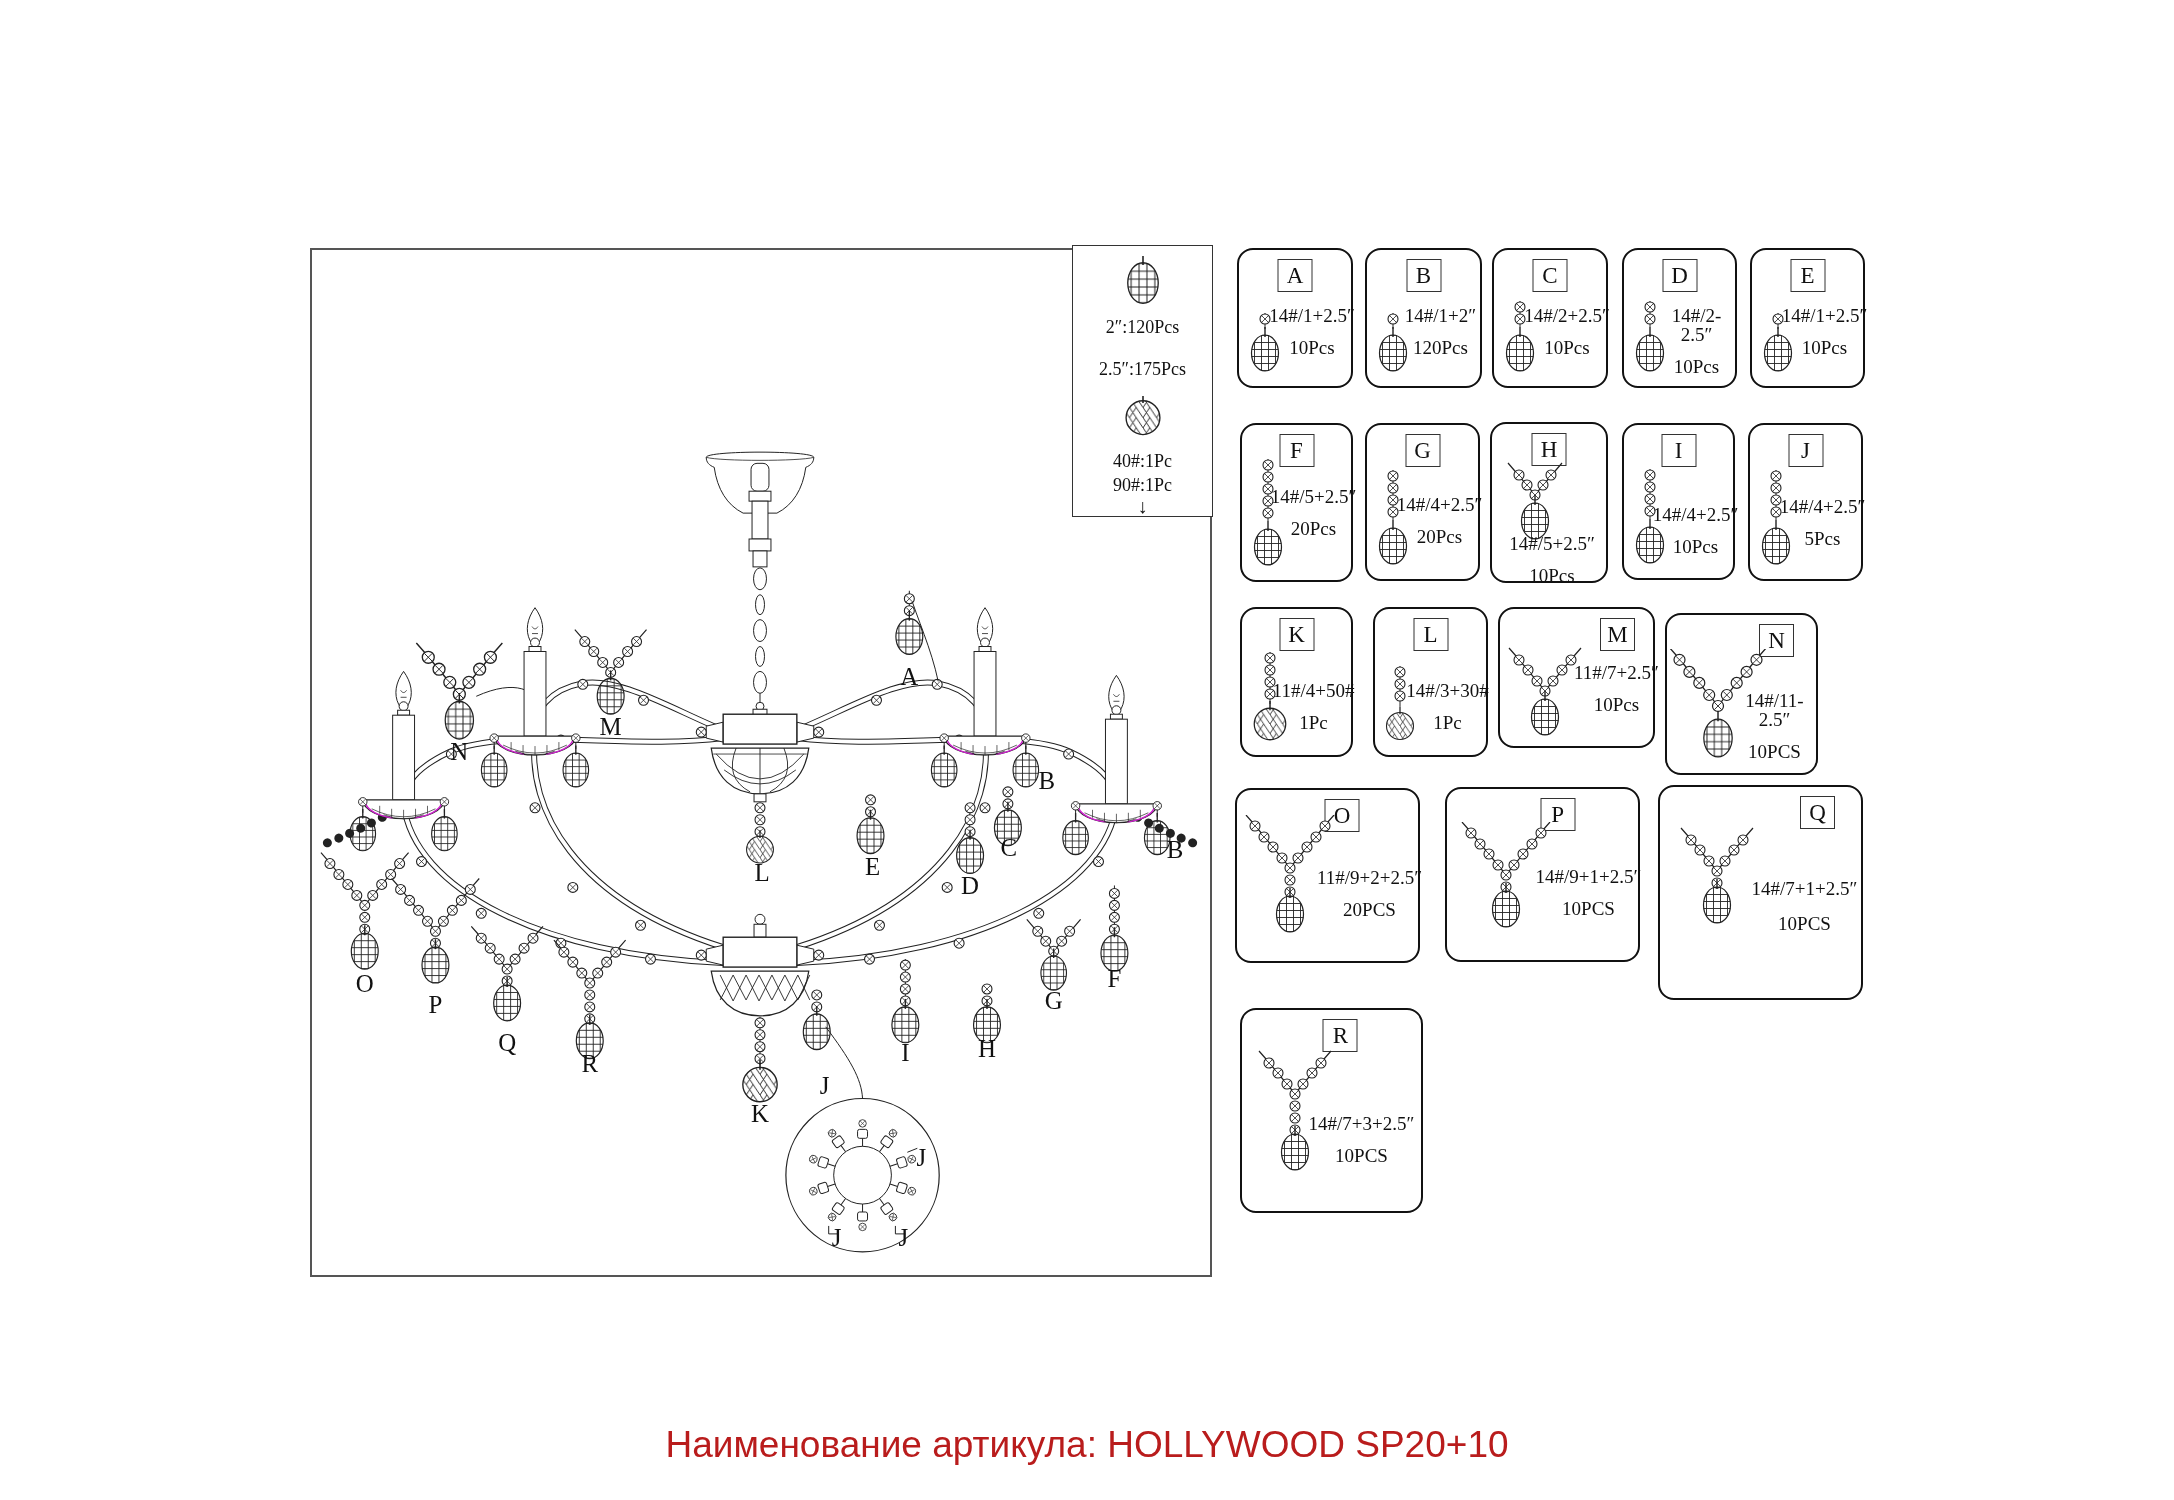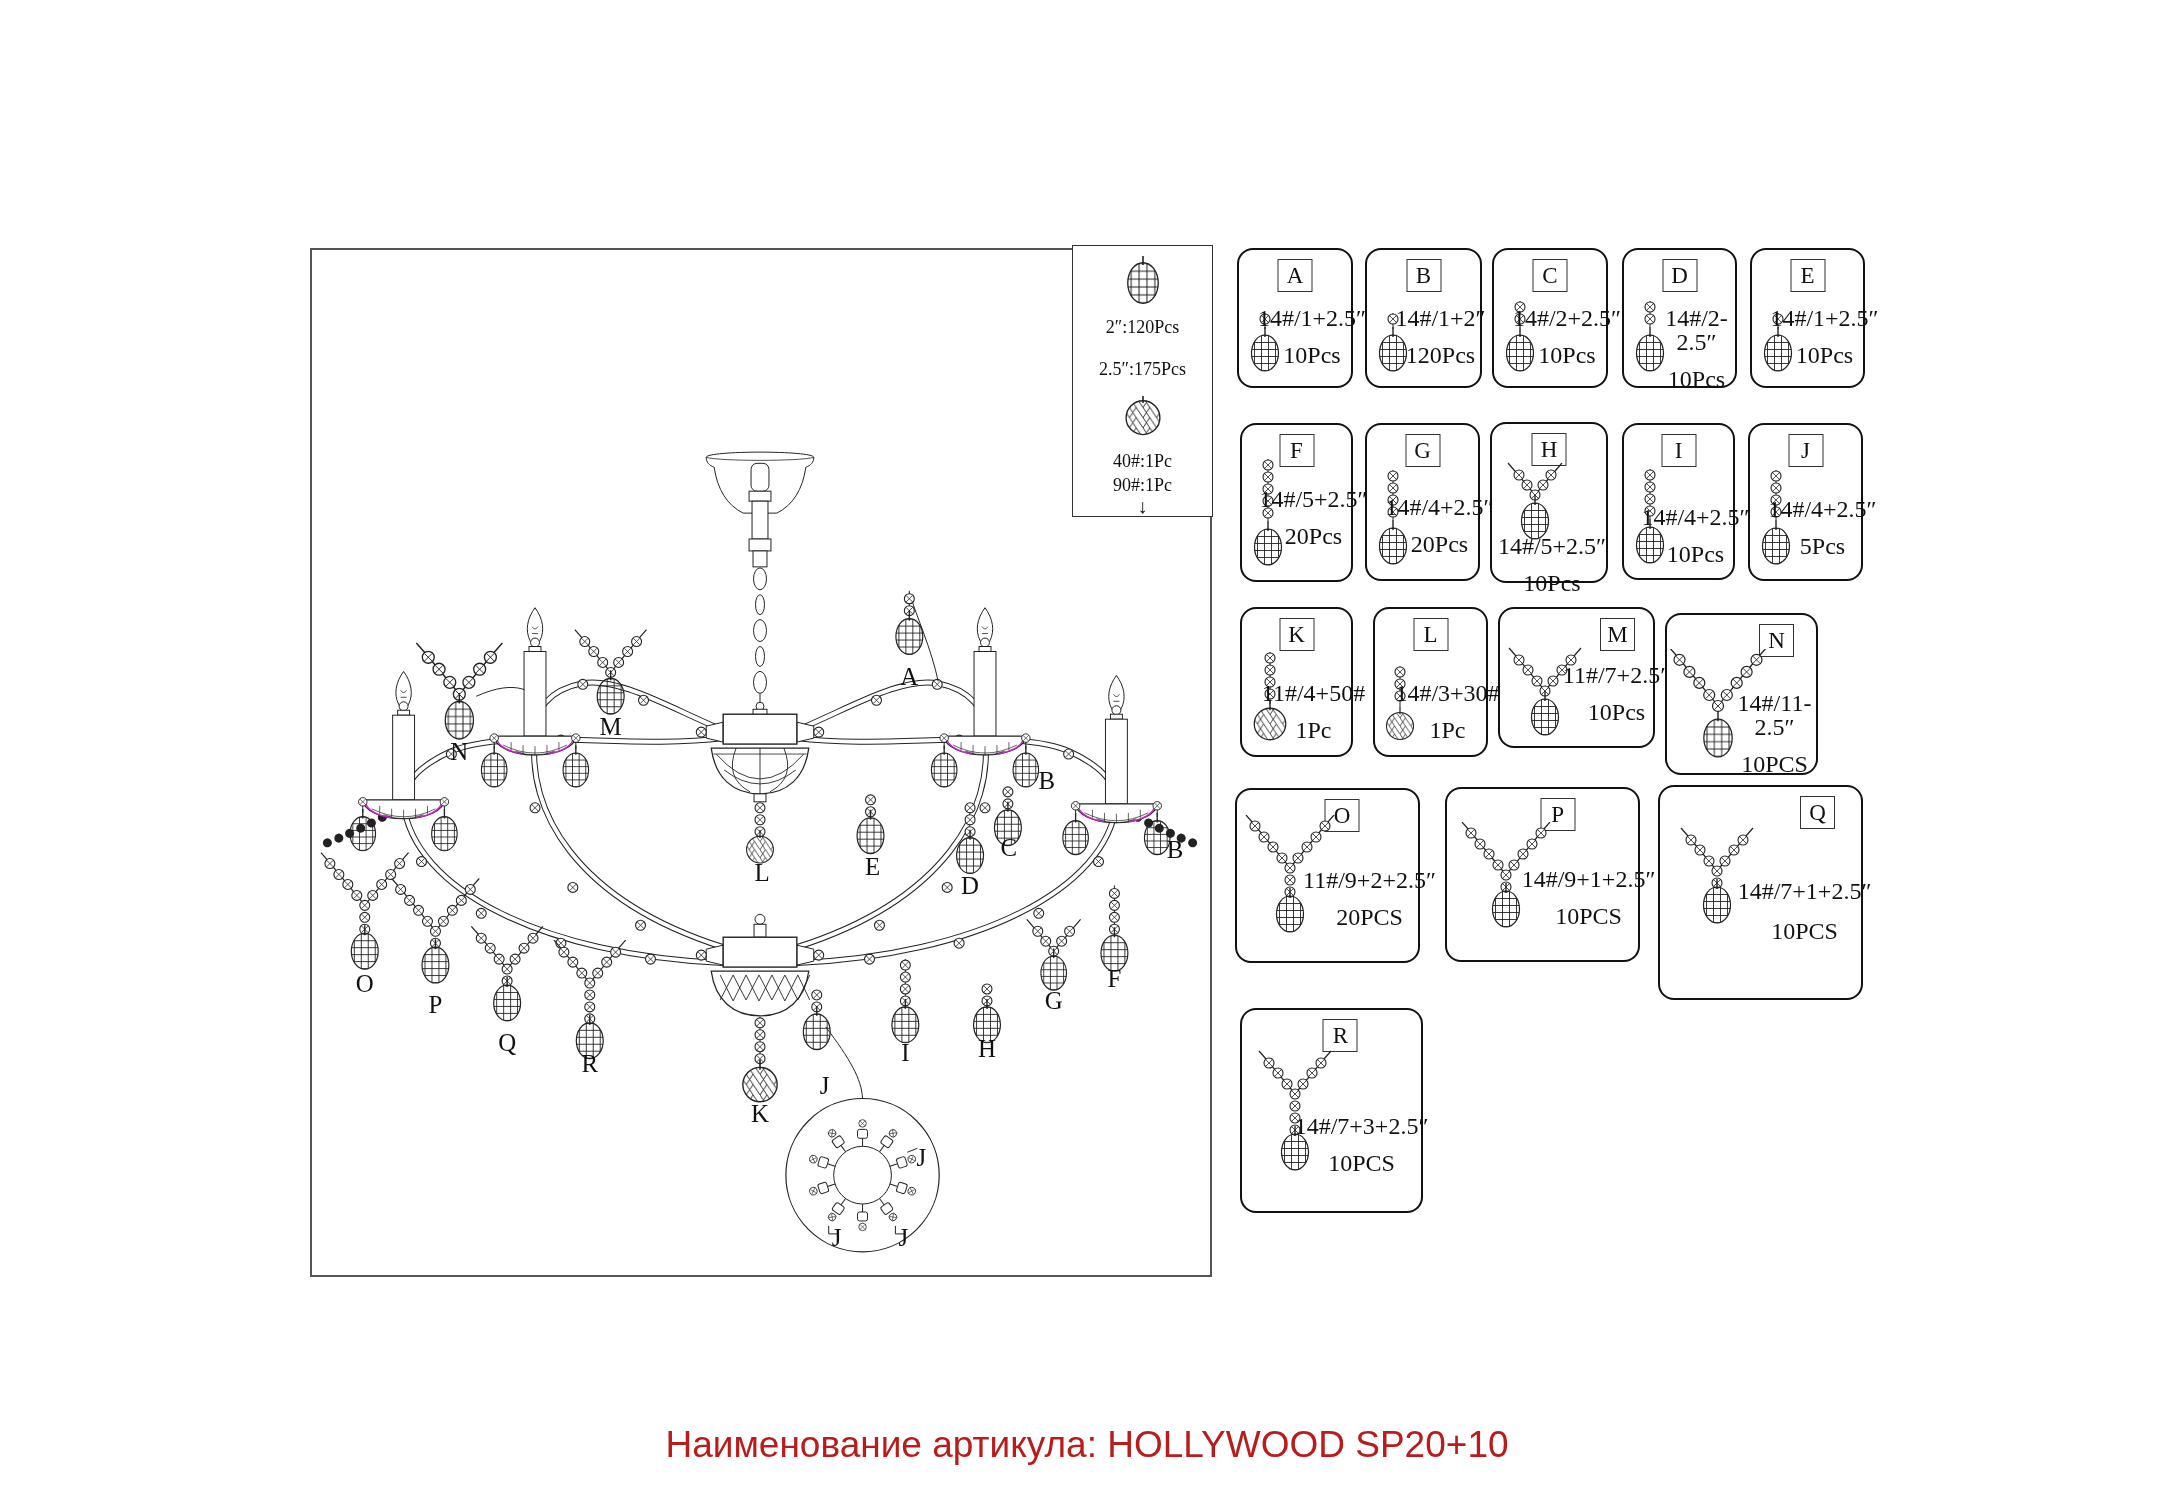--- a/index.html
+++ b/index.html
@@ -12,21 +12,21 @@
 .dw{stroke:#fff;stroke-width:4;fill:none}
 .thin{stroke:#222;stroke-width:1;fill:none}
 .dots{stroke:#222;stroke-width:9;fill:none;stroke-linecap:round;stroke-dasharray:0.1 12}
 .lbl{font-family:"Liberation Serif",serif;font-size:25px;fill:#111;text-anchor:middle}
 .legend-box{position:absolute;left:1072px;top:245px;width:141px;height:272px;border:1.5px solid #333;background:#fff;display:flex;flex-direction:column;align-items:center}
 .ltext{font-size:18px;white-space:nowrap}
 .larrow{font-size:20px;line-height:1}
 .part-box{position:absolute;border:2px solid #111;border-radius:16px;background:#fff}
 .pletter{position:absolute;top:9px;left:50%;transform:translateX(-50%);width:35px;height:33px;border:1.5px solid #333;display:flex;align-items:center;justify-content:center;font-size:23px;background:#fff}
 .picon{position:absolute;left:9px;bottom:10px}
-.ptxt{position:absolute;left:38px;right:4px;top:56px;display:flex;flex-direction:column;align-items:center;gap:13px;font-size:24px;line-height:1;text-align:center}
+.ptxt{position:absolute;left:38px;right:4px;top:56px;display:flex;flex-direction:column;align-items:center;gap:13px;font-size:19px;line-height:1;text-align:center}
 .caption{position:absolute;left:0;top:1424px;width:100%;text-align:center;font-family:"Liberation Sans",sans-serif;font-size:37px;color:#b91c1c}
 </style>
 </head>
 <body>
 
 <div class="page">
 
   <div class="main-box">
     <svg class="drawing" viewBox="0 0 902 1029">
       <defs>

